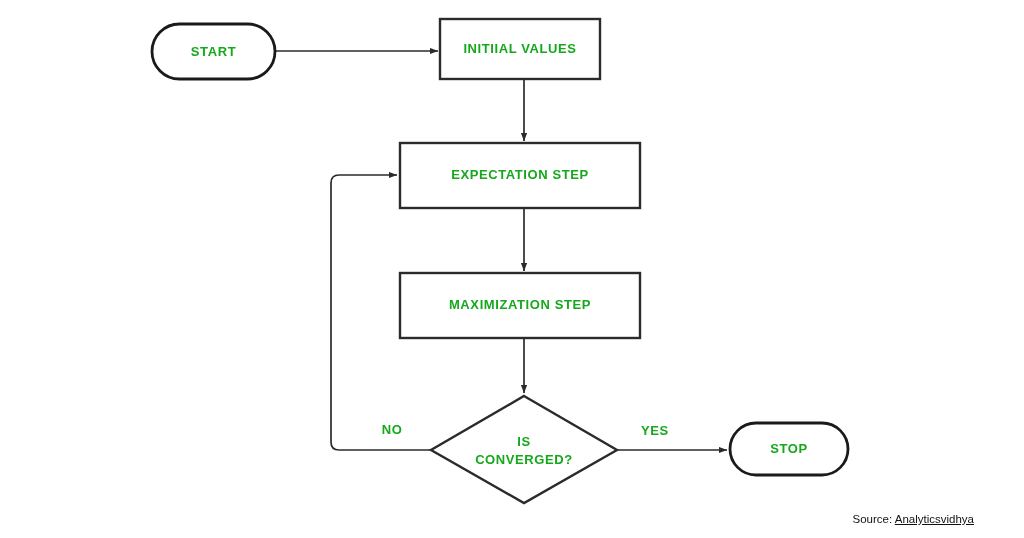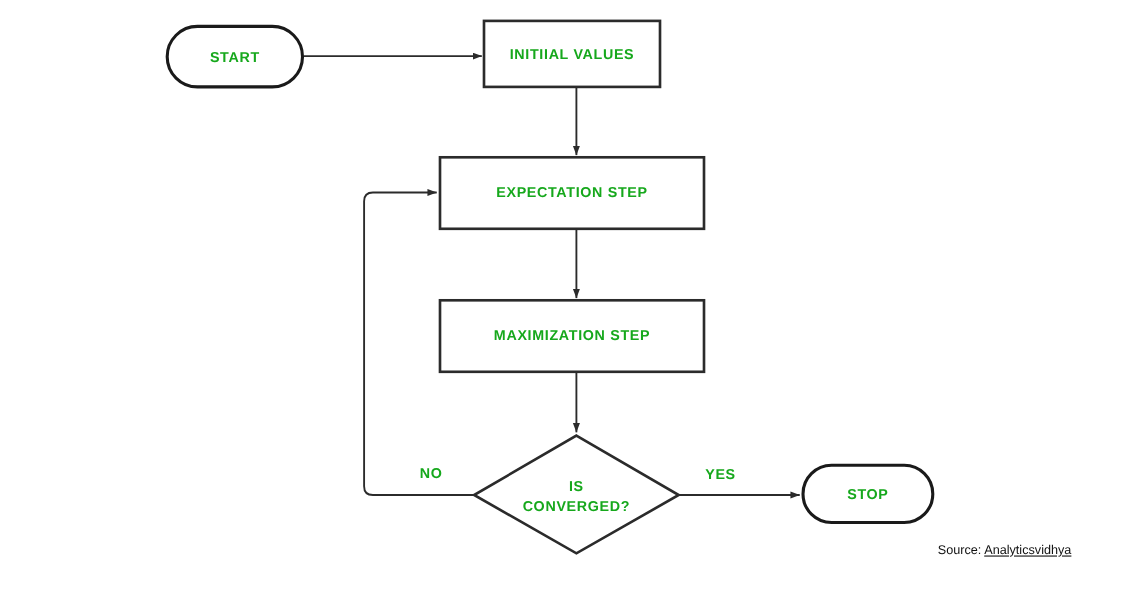--- a/index.html
+++ b/index.html
@@ -52,21 +52,21 @@
     stroke-width: 2.8;
   }
   .connector {
     fill: none;
     stroke: #2b2b2b;
     stroke-width: 1.7;
   }
   .source-note {
     position: absolute;
     right: 50px;
-    bottom: 31px;
+    bottom: 13px;
     font-family: "Liberation Sans", sans-serif;
     font-size: 11.5px;
     color: #111111;
     white-space: nowrap;
   }
   .source-note .source-link {
     text-decoration: underline;
   }
 </style>
 </head>

